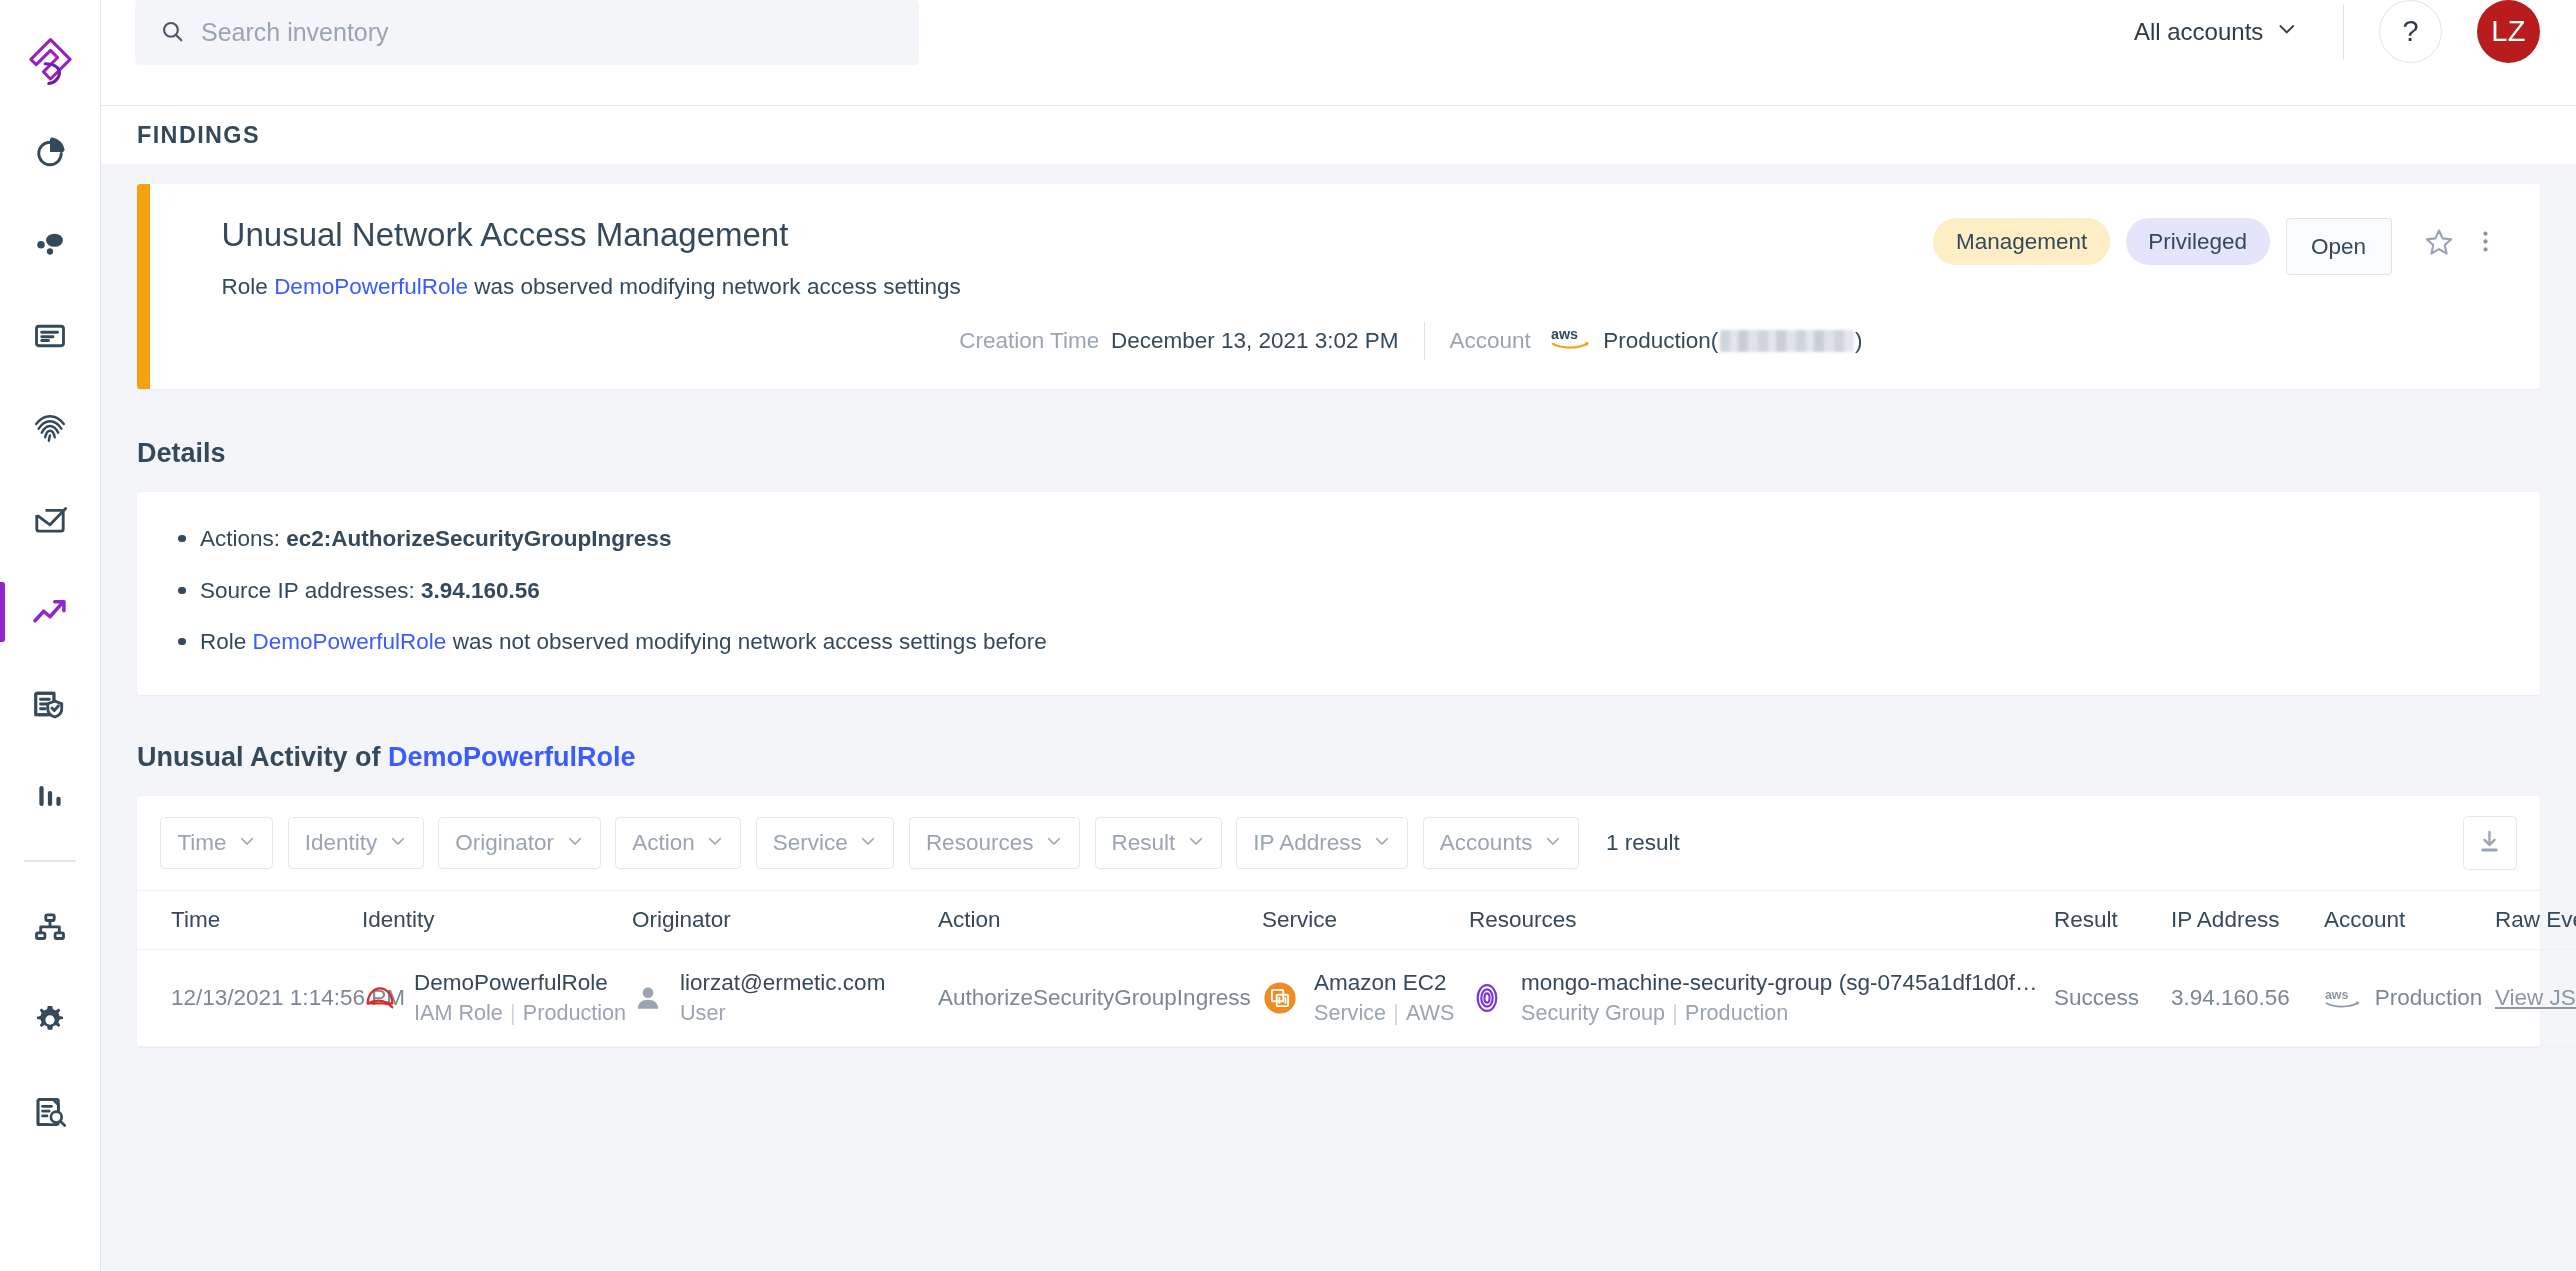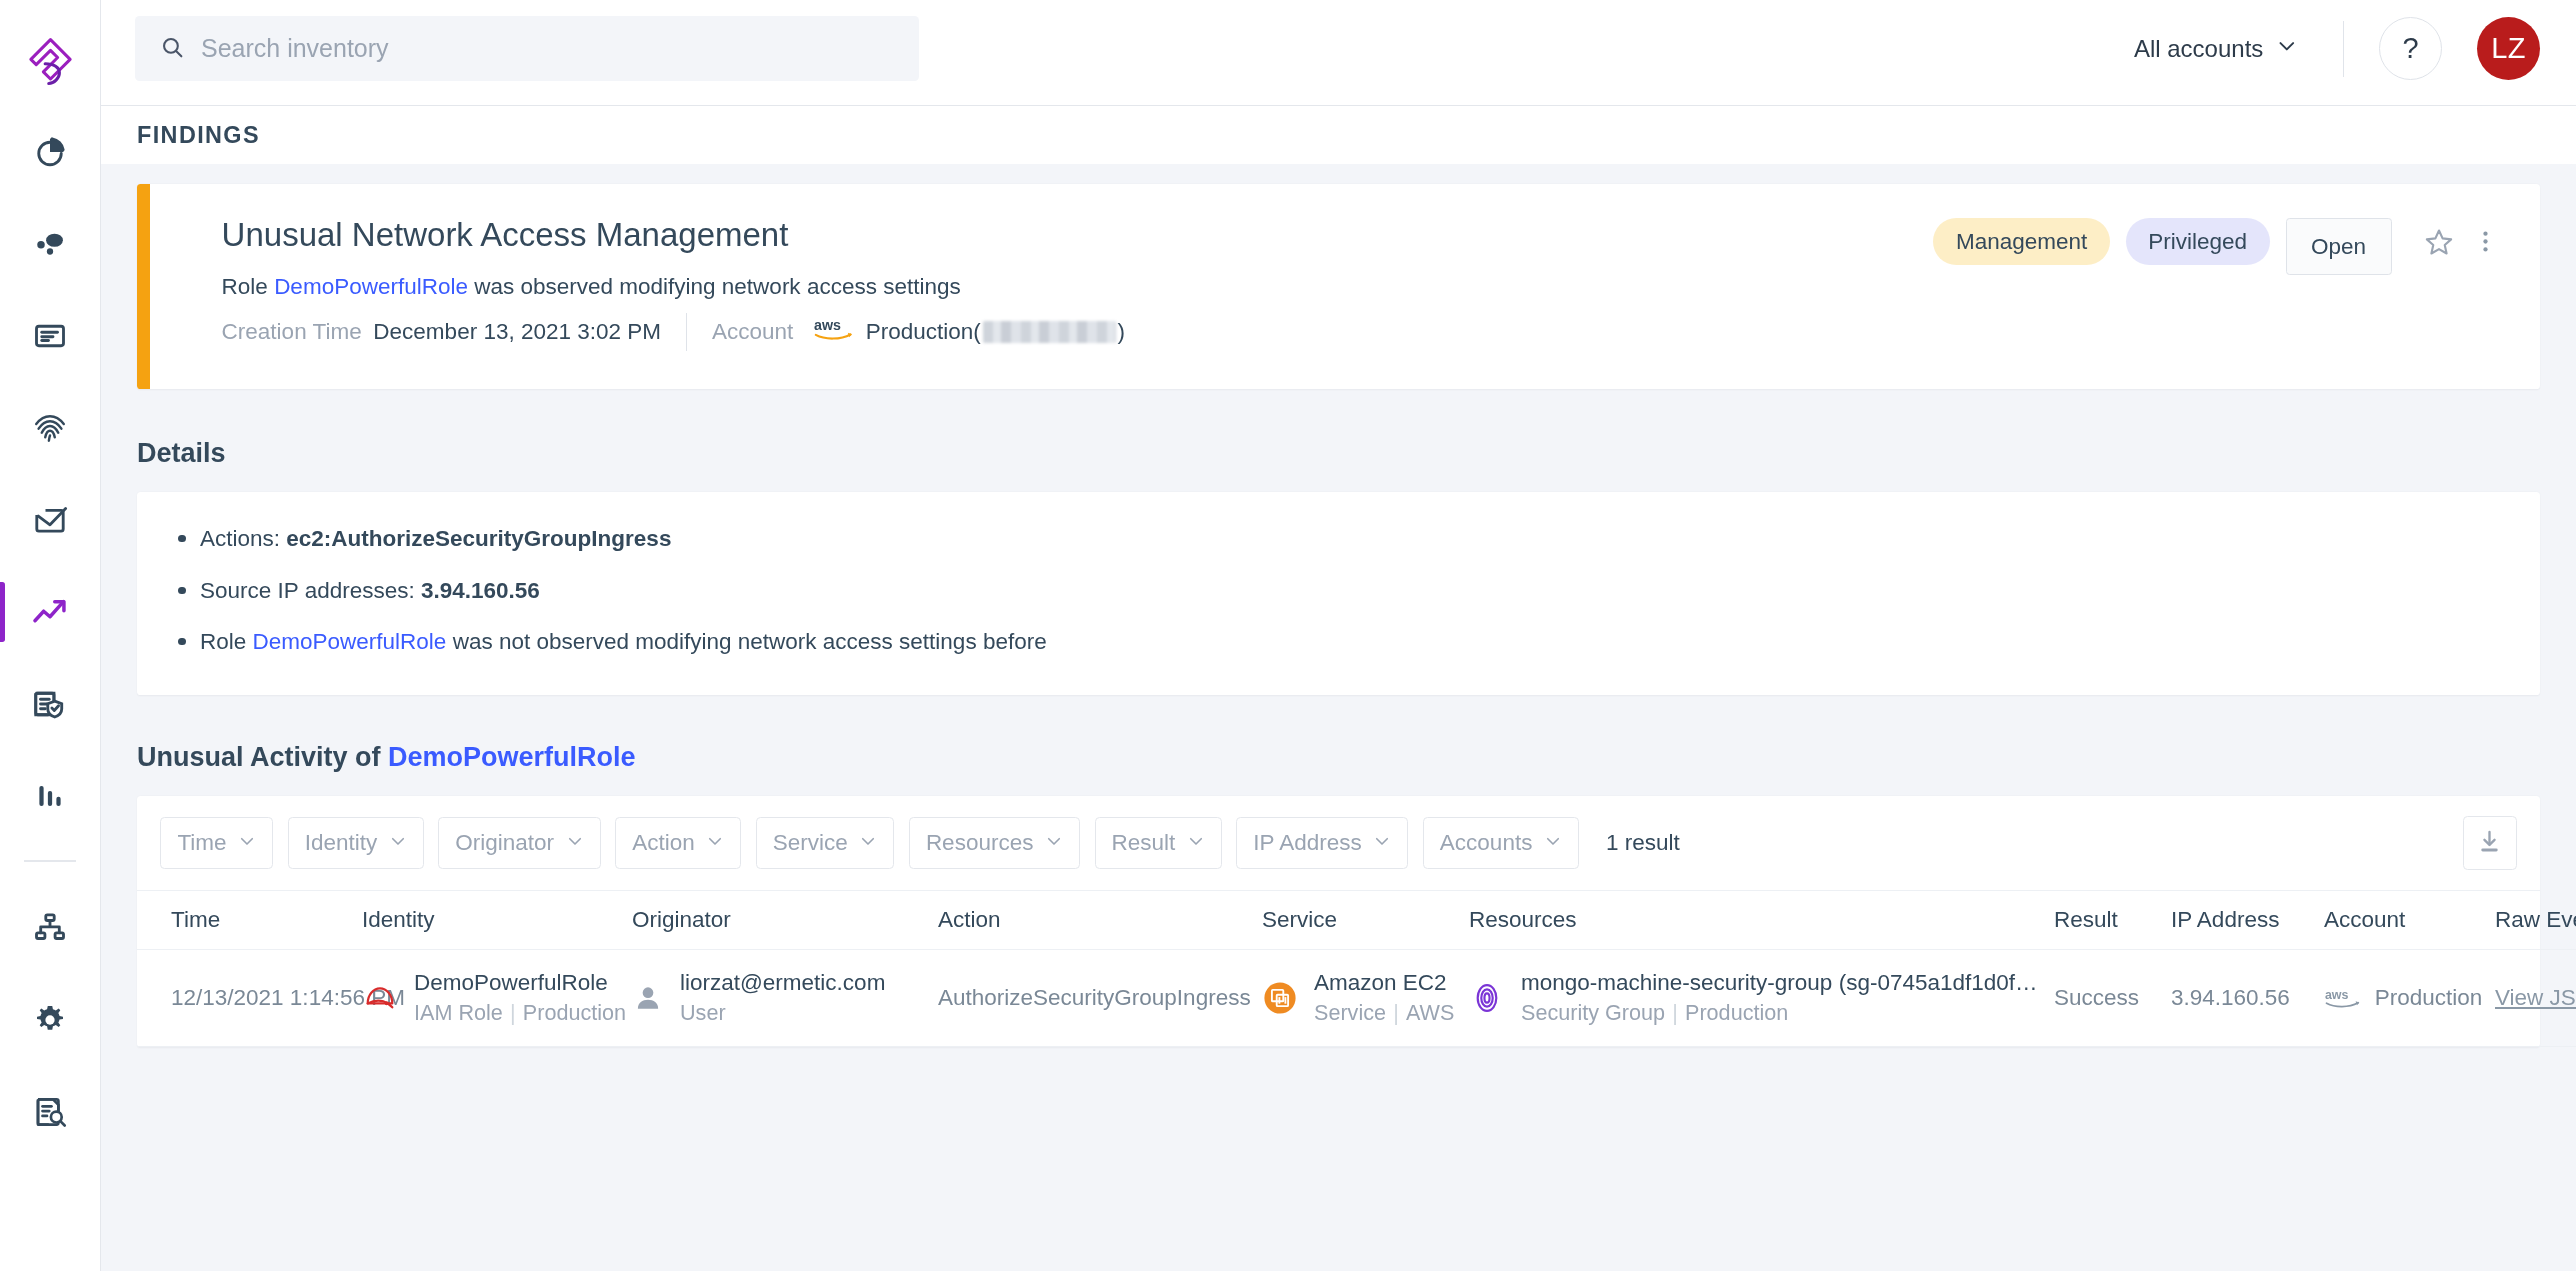--- a/index.html
+++ b/index.html
@@ -42,21 +42,21 @@
   .rail-divider { width: 52px; height: 1.8px; background: #e4e7ec; margin: 18px 0 20px; }
 
   
   .main { flex: 1 1 auto; height: 1272px; display: flex; flex-direction: column; min-width: 0; }
 
   
   .topbar {
     height: 106px; flex: 0 0 106px;
     background: #ffffff;
     border-bottom: 0.9px solid #e4e7ec;
-    display: flex; align-items: center;
+    display: flex; align-items: flex-start;
     padding: 0 36px 8px 34px;
   }
   .search {
     width: 784px; height: 65px;
     background: #f3f5f9; border-radius: 4.5px;
     display: flex; align-items: center; gap: 16px;
     padding: 0 25px;
   }
   .search svg { flex: 0 0 auto; color: #4a5568; }
   .search input {
@@ -106,21 +106,21 @@
     background: #ffffff; border-radius: 3.6px;
     display: flex; position: relative;
     box-shadow: 0 0.9px 1.8px rgba(16,24,40,.05);
     min-height: 205px;
     gap: 40px;
   }
   .accent-bar { width: 12.6px; flex: 0 0 12.6px; background: #f5a211; border-radius: 3.6px 0 0 3.6px; }
   .finding-body { flex: 1 1 auto; padding: 32px 31px 27px 32px; min-width: 0; }
   .finding-title { font-size: 33px; color: #34495b; font-weight: normal; line-height: 1.15; }
   .finding-sub { font-size: 22.5px; color: #34495b; margin-top: 20px; }
-  .finding-meta { margin-top: 13px; display: flex; align-items: center; font-size: 22.5px; }
+  .finding-meta { margin-top: 22px; display: flex; align-items: center; font-size: 22.5px; justify-content: flex-end; }
   .meta-label { color: #9aa4b2; margin-right: 11.7px; }
   .meta-value { color: #34495b; }
   .meta-divider { width: 0.9px; height: 38px; background: #dfe3e9; margin: 0 25px; }
   .aws-mark { display: inline-block; vertical-align: middle; margin: 0 10.8px 0 9px; }
   .redacted {
     display: inline-block; width: 133px; height: 21.6px; vertical-align: -1.8px;
     background:
       repeating-linear-gradient(90deg,#cfd4db 0 10px,#e3e7ec 10px 18px,#c9ced6 18px 28px,#dfe3e9 28px 38px);
     filter: blur(1.4px); border-radius: 1.8px; margin: 0 1.8px;
   }

